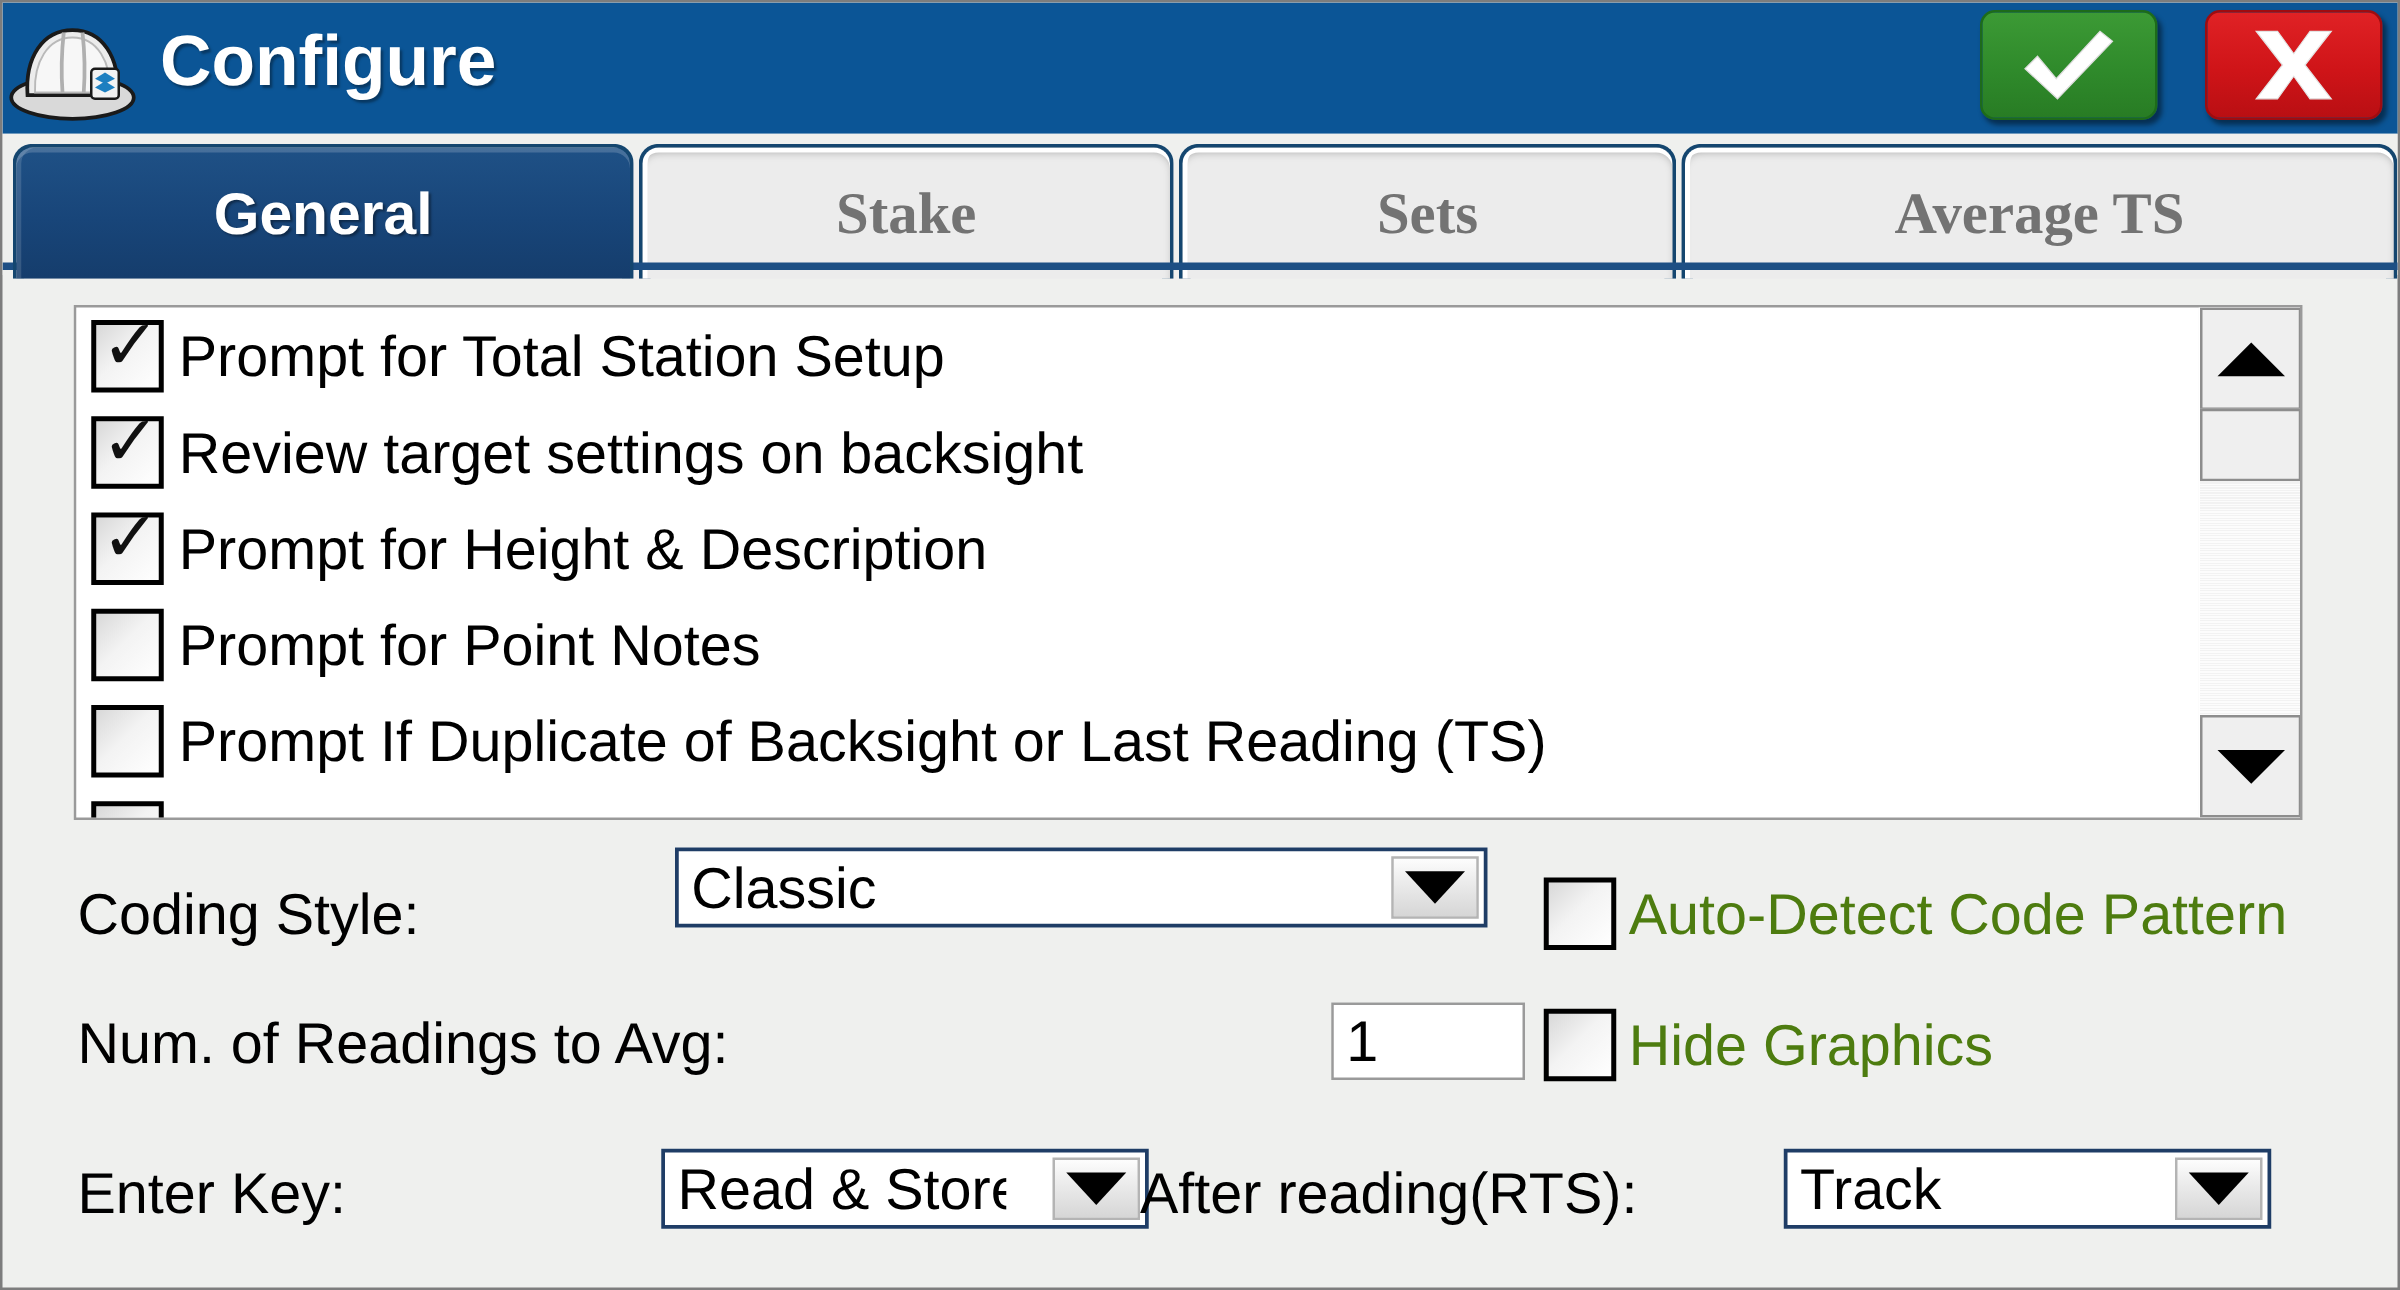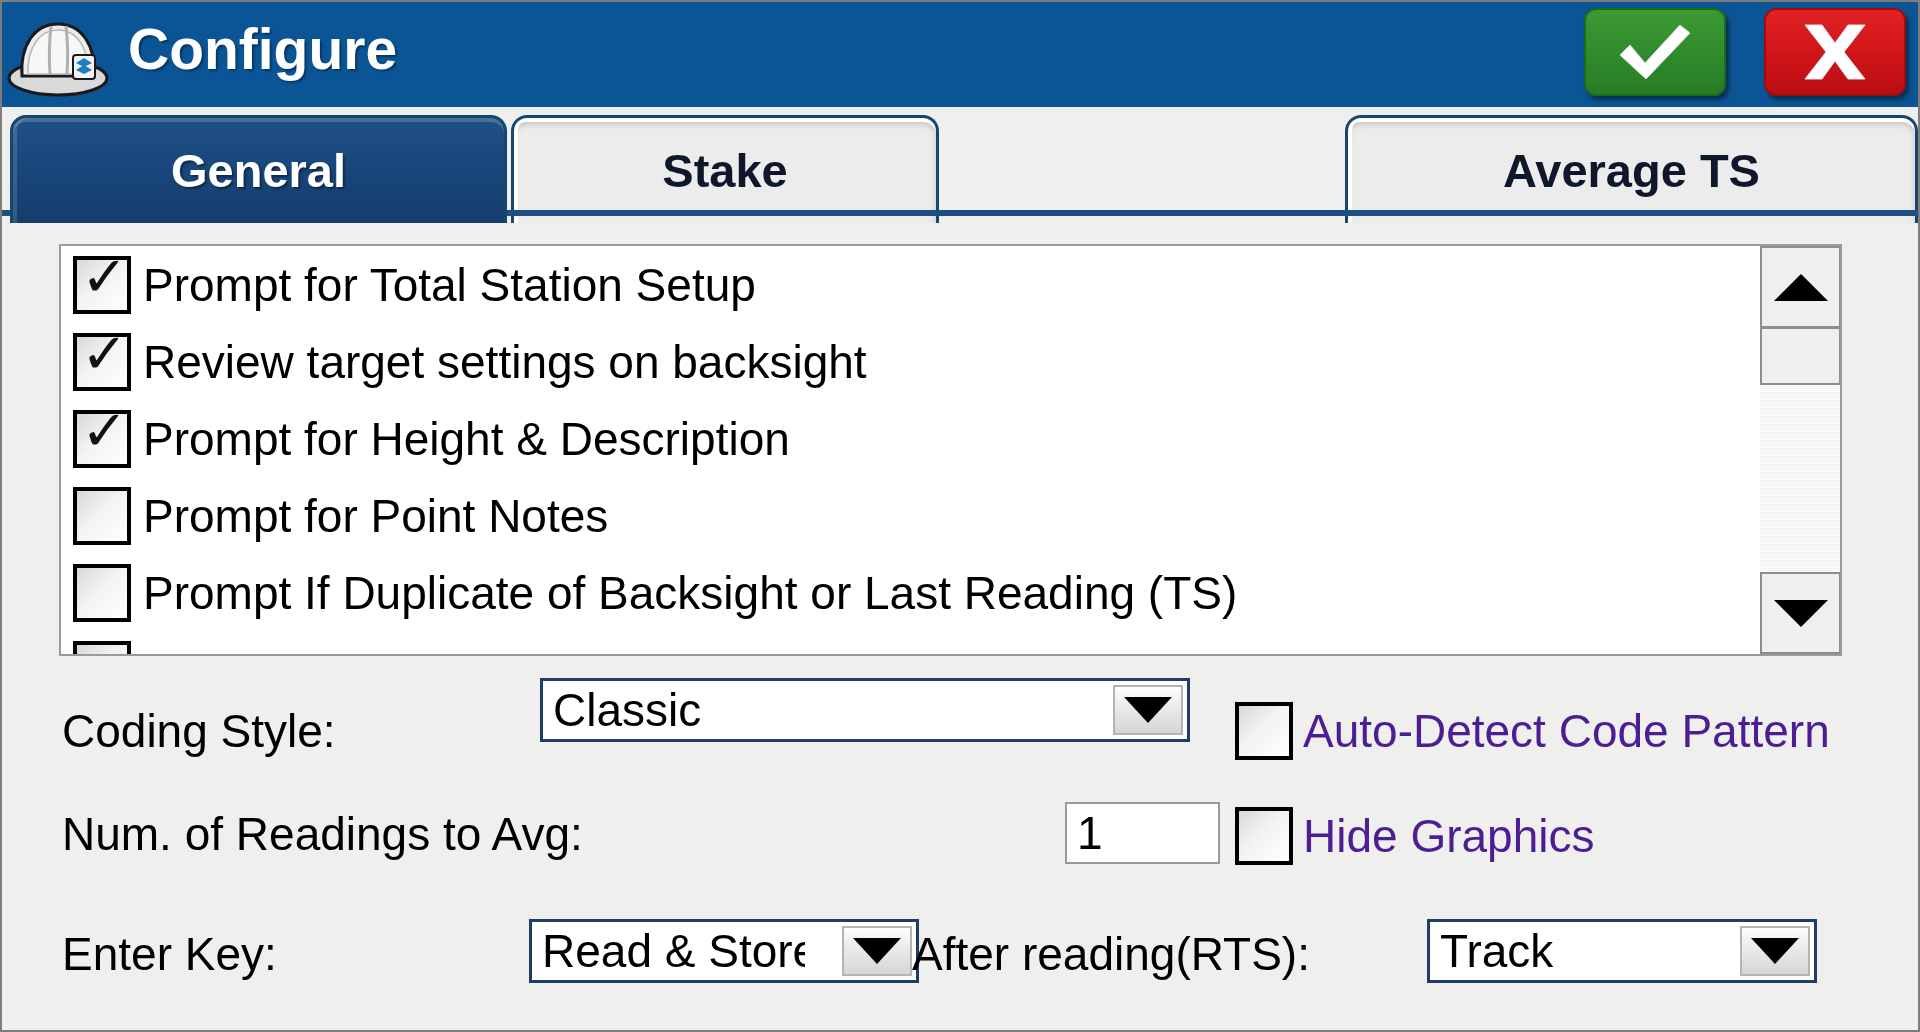--- a/index.html
+++ b/index.html
@@ -100,23 +100,24 @@
     border-top-right-radius: 16px;
     display: flex;
     align-items: center;
     justify-content: center;
     font-size: 47px;
     font-weight: bold;
     font-family: "Liberation Sans", sans-serif;
   }
   .tab.inactive {
     background: #ececec;
-    color: #0f172a;
+    color: #737373;
     box-shadow: inset 0 4px 0 0 #ffffff, inset 4px 0 0 0 #ffffff,
                 inset 0 6px 8px -3px rgba(0,0,0,0.35);
+    font-family: Liberation Serif, serif;
   }
   .tab.active {
     background: linear-gradient(180deg,#1f5186 0%, #184579 55%, #153d6c 100%);
     color: #ffffff;
     z-index: 5;
     box-shadow: inset 0 4px 0 0 rgba(255,255,255,0.18),
                 inset 4px 0 0 0 rgba(255,255,255,0.14);
     text-shadow: 2px 2px 2px rgba(0,0,0,0.4);
   }
   #tab-0 { left: 8px;    width: 497px; }
@@ -280,21 +281,21 @@
   }
 
   .opt-check {
     position: absolute;
     display: flex;
     align-items: center;
   }
   .opt-check .cb { margin-right: 10px; }
   .opt-check .olabel {
     font-size: 46px;
-    color: #4c1d95;
+    color: #4d7c0f;
     white-space: nowrap;
     font-family: "Liberation Sans", sans-serif;
   }
 
   
   #lbl-coding    { left: 60px;  top: 702px; }
   #combo-coding  { left: 538px; top: 676px; width: 650px; height: 64px; }
   #chk-autodetect{ left: 1233px;top: 700px; }
 
   #lbl-readings  { left: 60px;  top: 805px; }
@@ -341,20 +342,23 @@
     </div>
   </div>
 
   <div id="tabbar">
     <div id="tab-0" class="tab active">
       <span>General</span>
     </div>
     <div id="tab-1" class="tab inactive">
       <span>Stake</span>
     </div>
+    <div id="tab-2" class="tab inactive">
+      <span>Sets</span>
+    </div>
     <div id="tab-3" class="tab inactive">
       <span>Average TS</span>
     </div>
   </div>
   <div id="tab-underline"></div>
 
   <div id="checkbox-list">
 
     <div class="list-row">
       <div class="cb">

